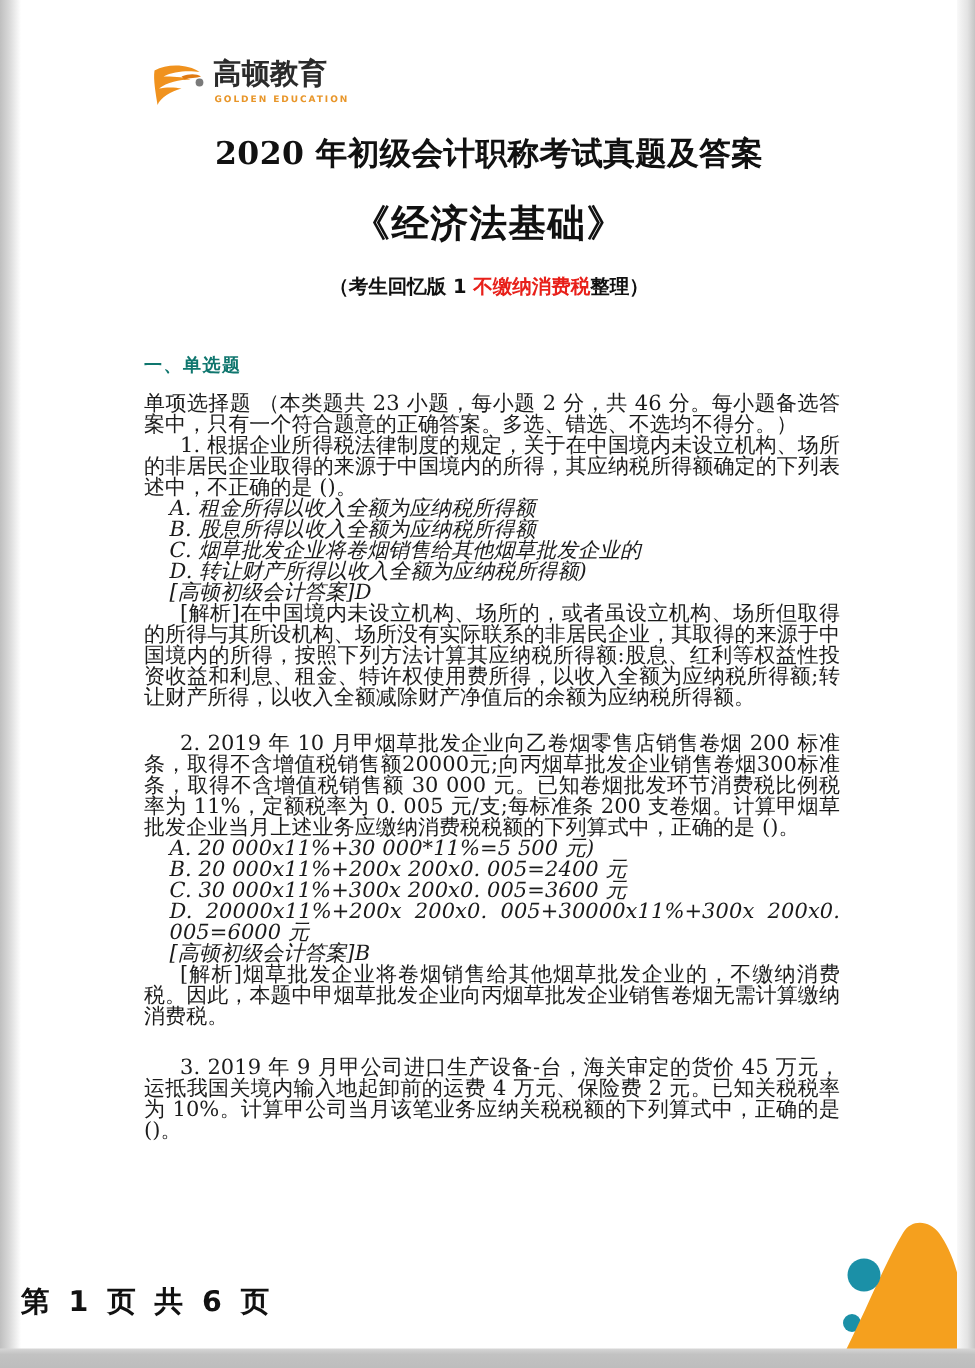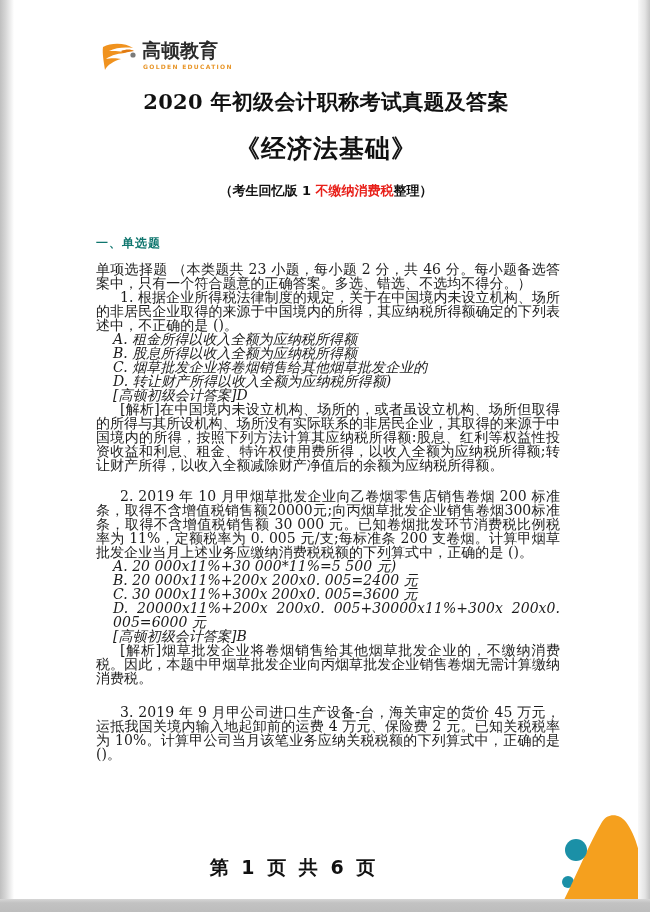--- a/index.html
+++ b/index.html
@@ -49,21 +49,21 @@
   }
   .logo-mark {
     position: absolute;
     left: 0; top: 2px;
     width: 38px; height: 32px;
   }
   .logo-text-cn {
     position: absolute;
     left: 42px;
     top: 2px;
-    font-family: Liberation Sans, sans-serif;
+    font-family: Liberation Mono, monospace;
     font-size: 19px;
     font-weight: bold;
     letter-spacing: 0px;
     color: #2b2b2b;
     line-height: 21px;
     white-space: nowrap;
   }
   .logo-text-en {
     position: absolute;
     left: 43px;
@@ -148,21 +148,21 @@
     padding-left: 17px;
     font-style: italic;
   }
   .gap-md { height: 17px; }
   .gap-lg { height: 20px; }
   .page-num {
     position: absolute;
     left: 0;
     top: 855px;
     width: 560px;
-    text-align: center;
+    text-align: left;
     font-family: "DejaVu Sans", sans-serif;
     font-size: 19px;
     font-weight: bold;
     color: #111;
     letter-spacing: 3px;
   }
   .corner-deco {
     position: absolute;
     right: -2px;
     bottom: 0px;

